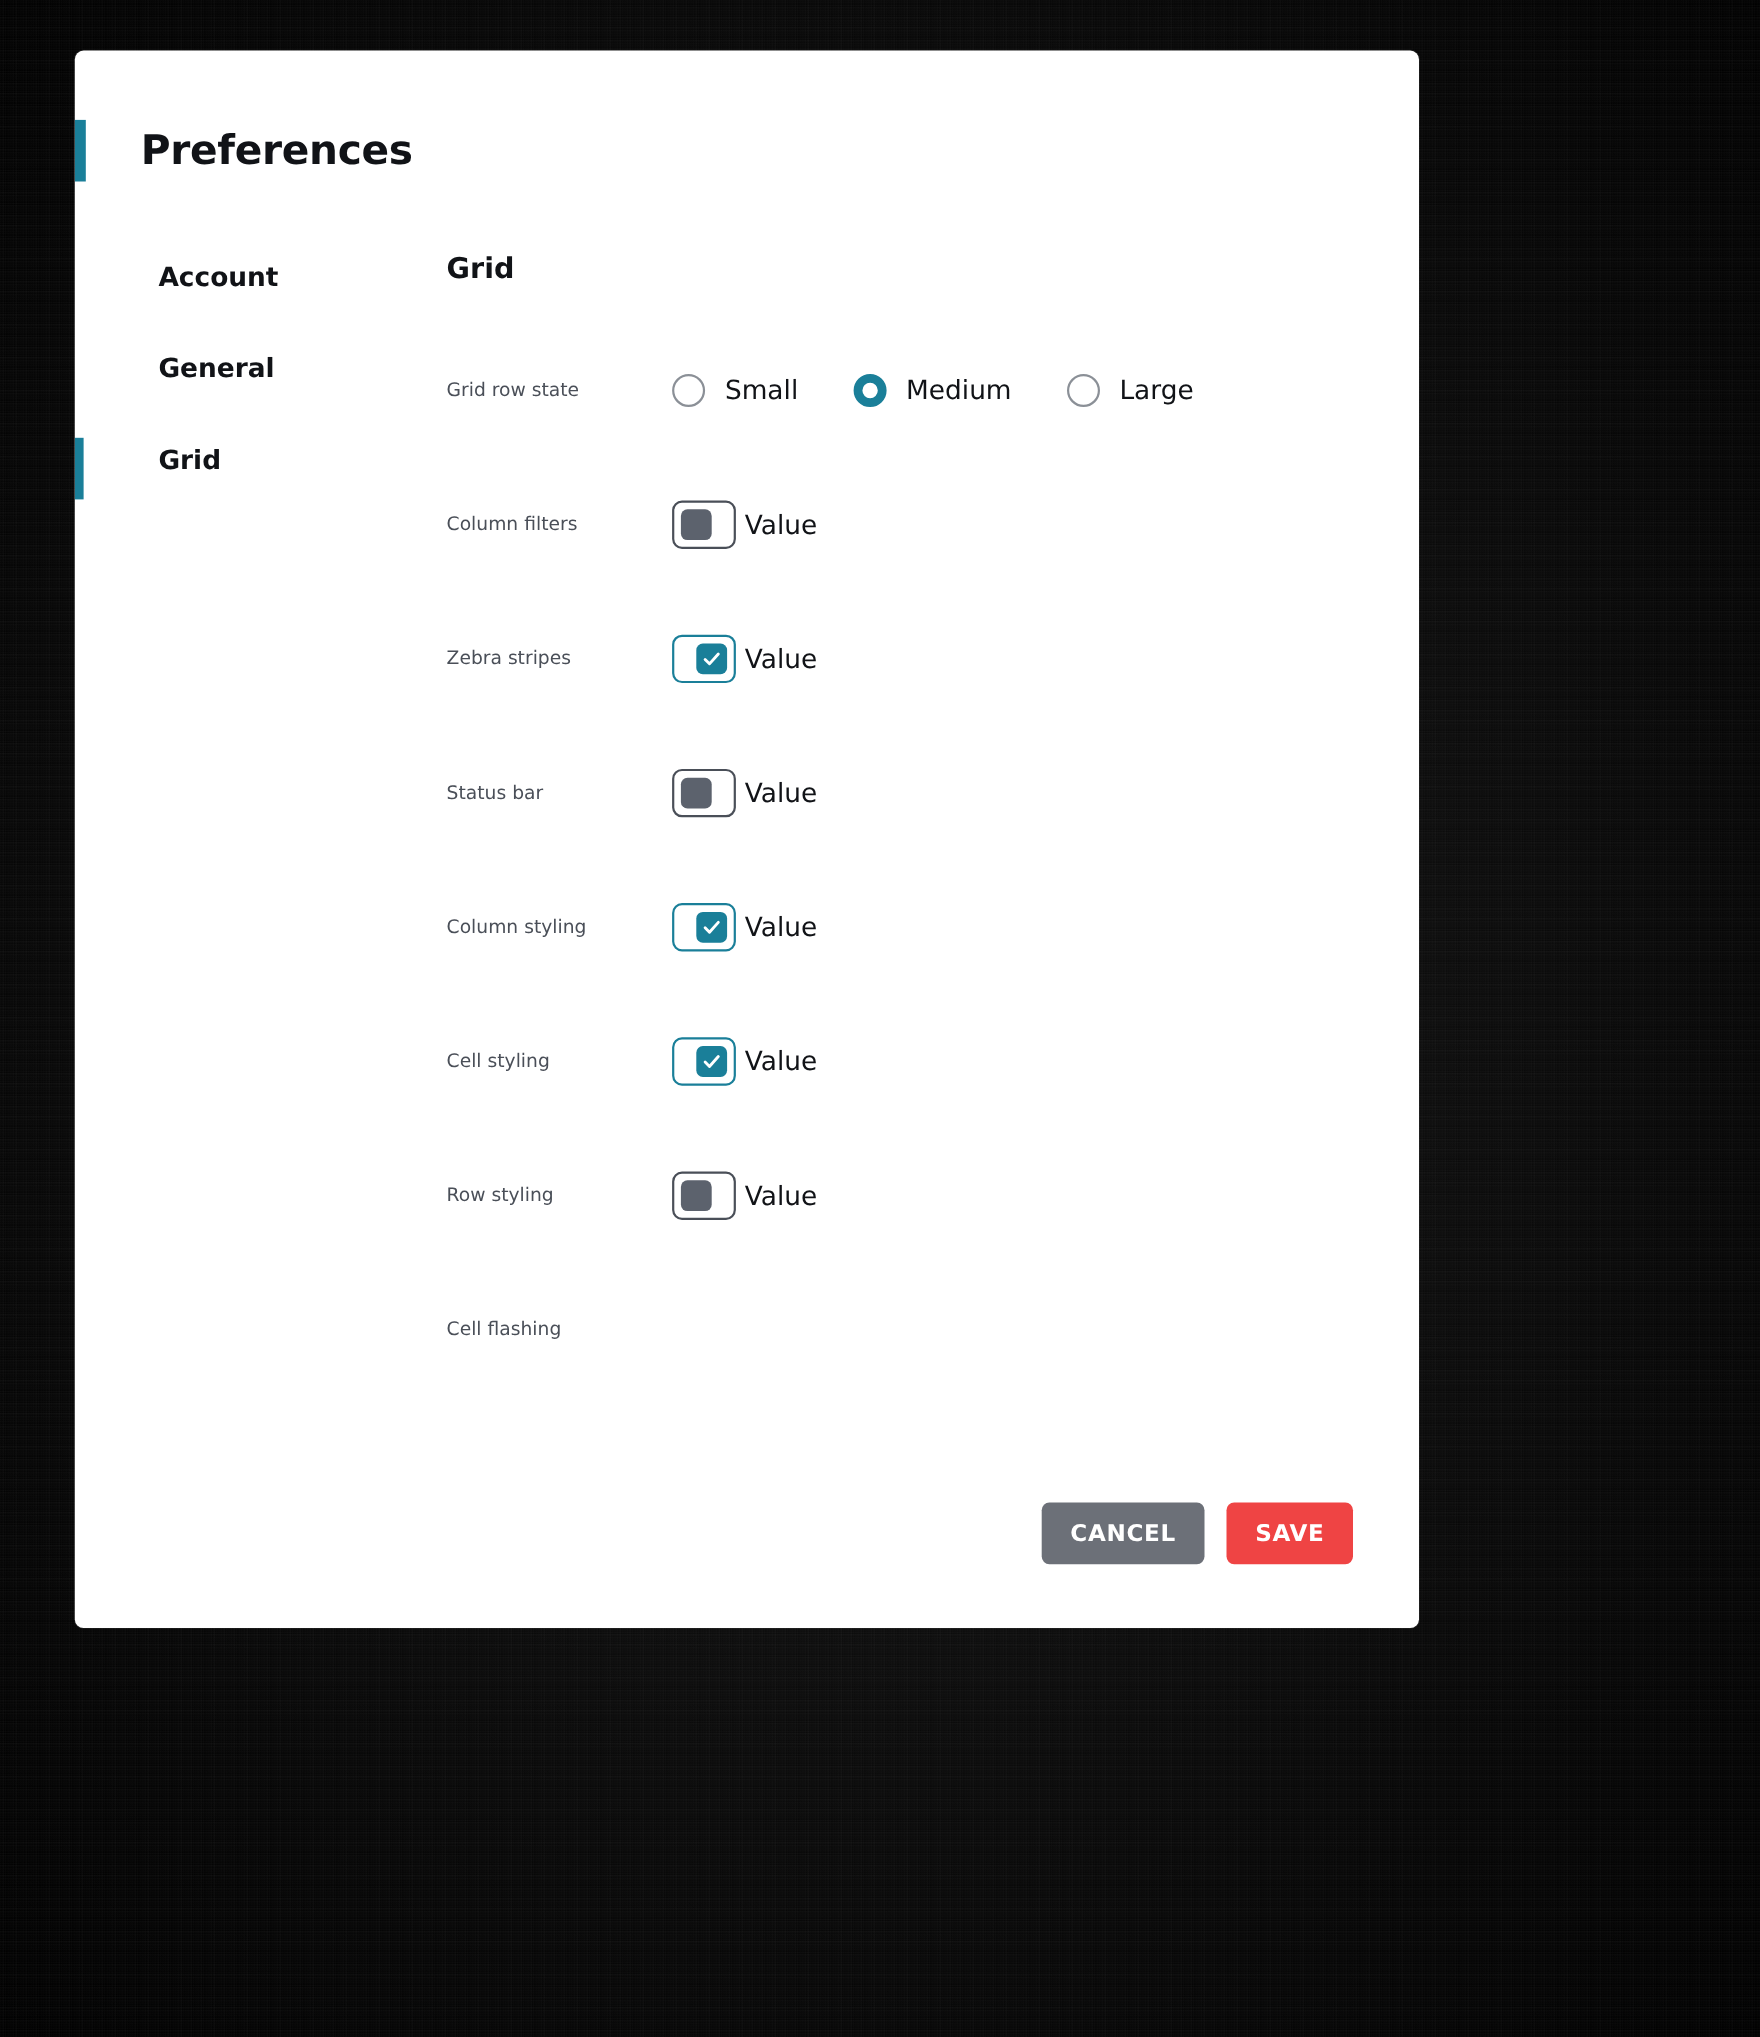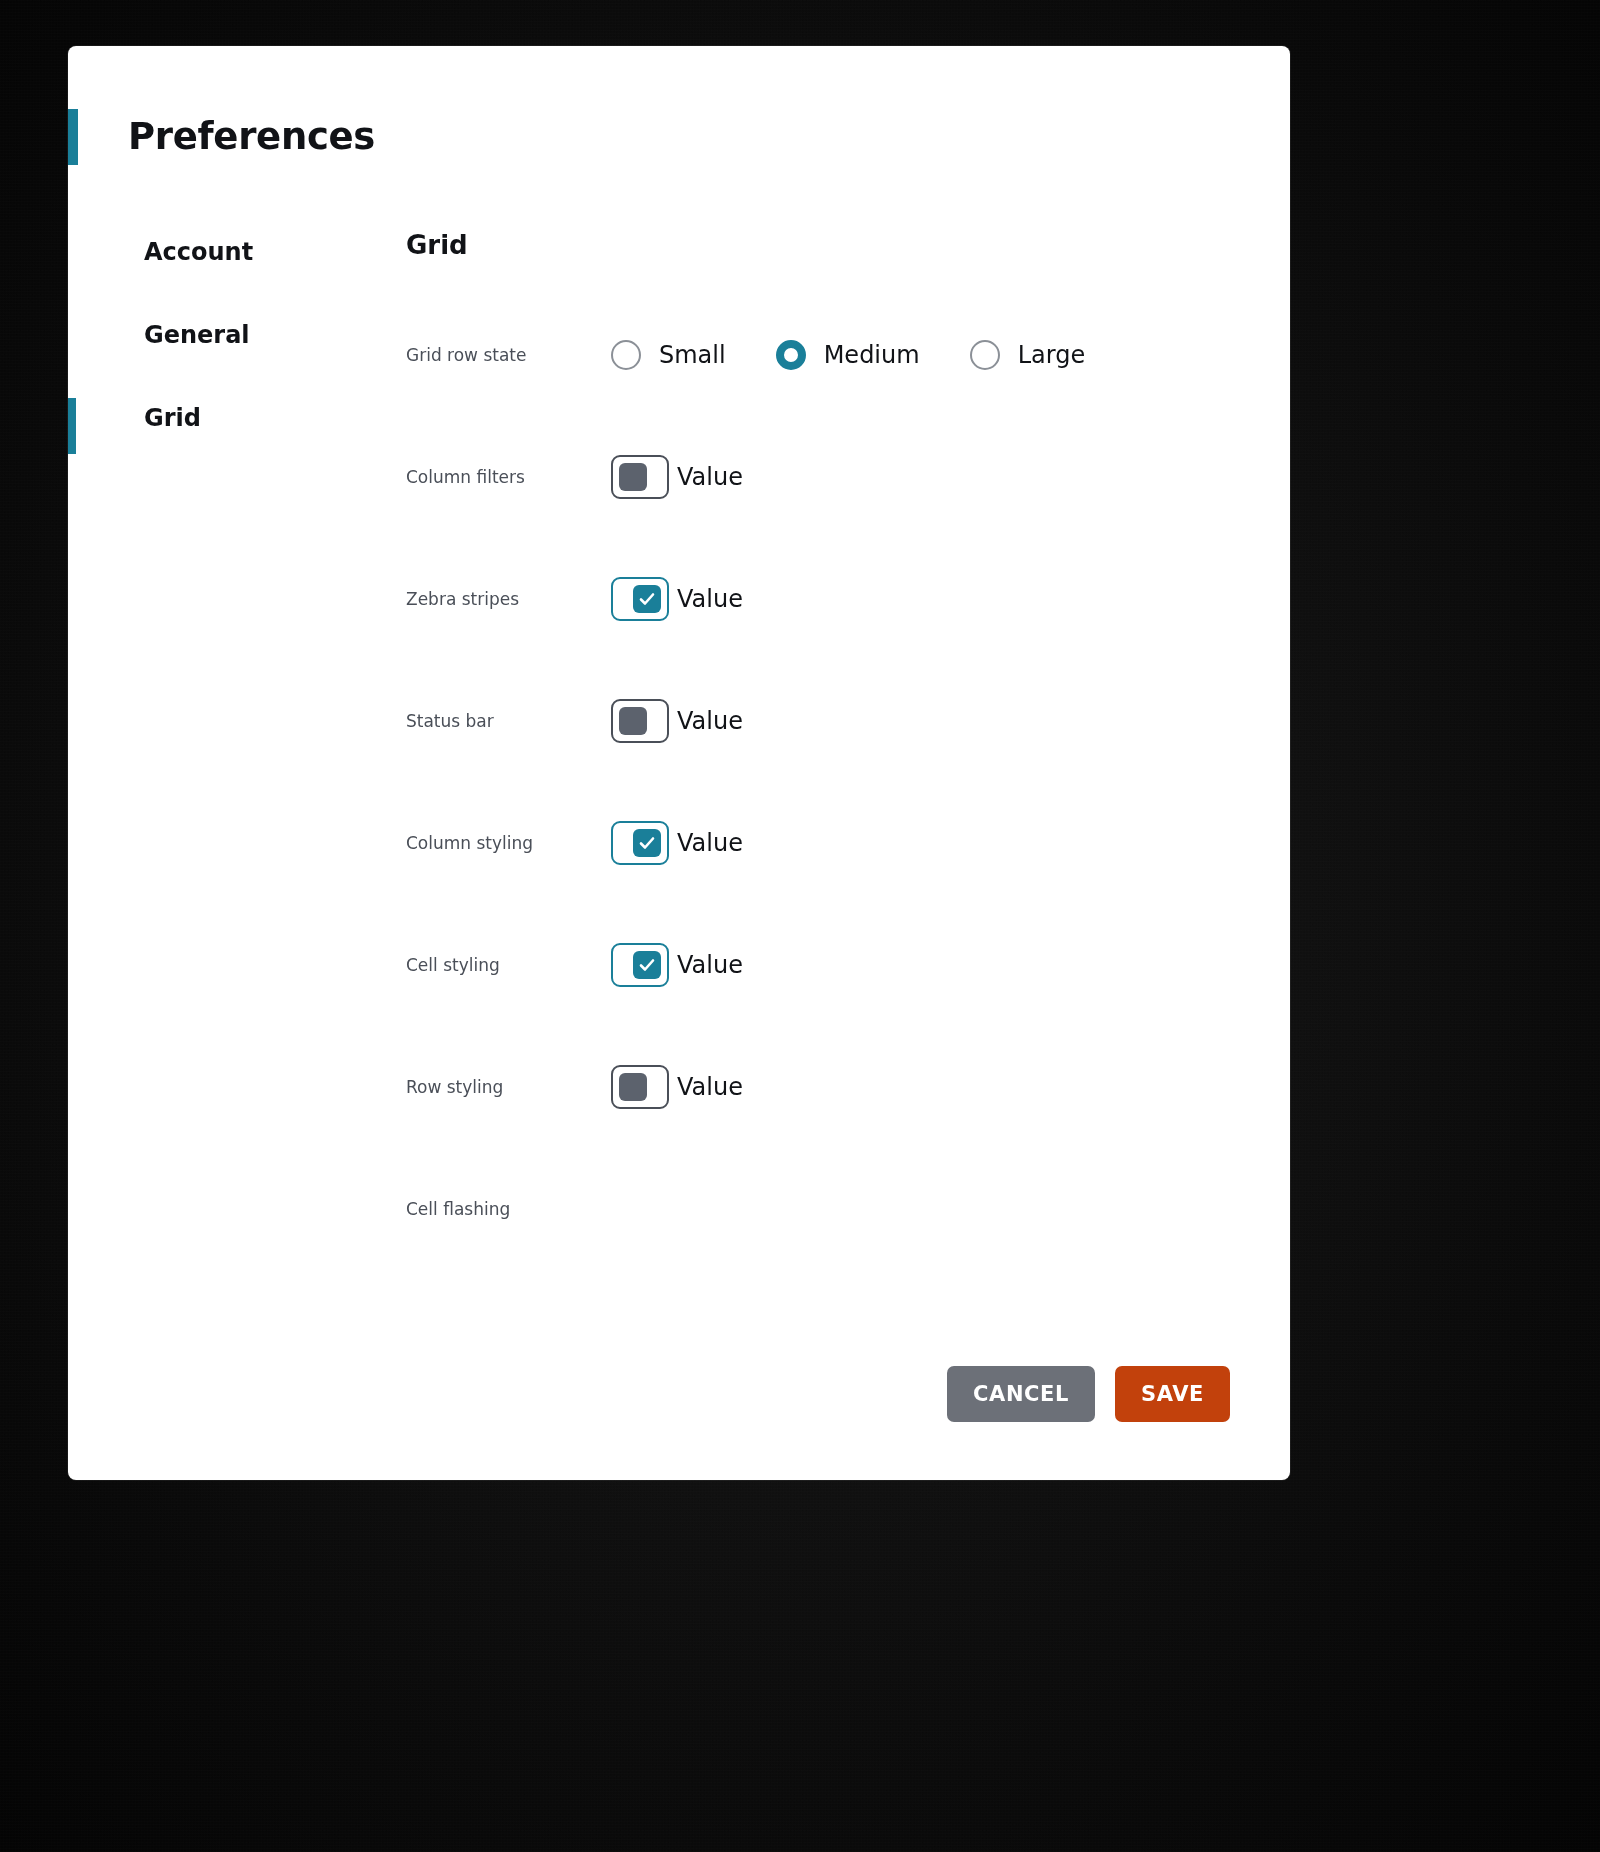--- a/index.html
+++ b/index.html
@@ -218,21 +218,21 @@
     font-family: "DejaVu Sans", sans-serif;
     font-size: 21px;
     font-weight: bold;
     color: #ffffff;
     letter-spacing: 0.6px;
     padding: 0 26px;
     height: 56px;
     cursor: pointer;
   }
   .btn-cancel { background: #6c7078; margin-right: 20px; }
-  .btn-save   { background: #c2410c; }
+  .btn-save   { background: #ef4444; }
 </style>
 </head>
 <body>
 
 <div id="backdrop"></div>
 
 <div id="dialog">
 
   <div class="dialog-header">
     <div class="title-accent"></div>

